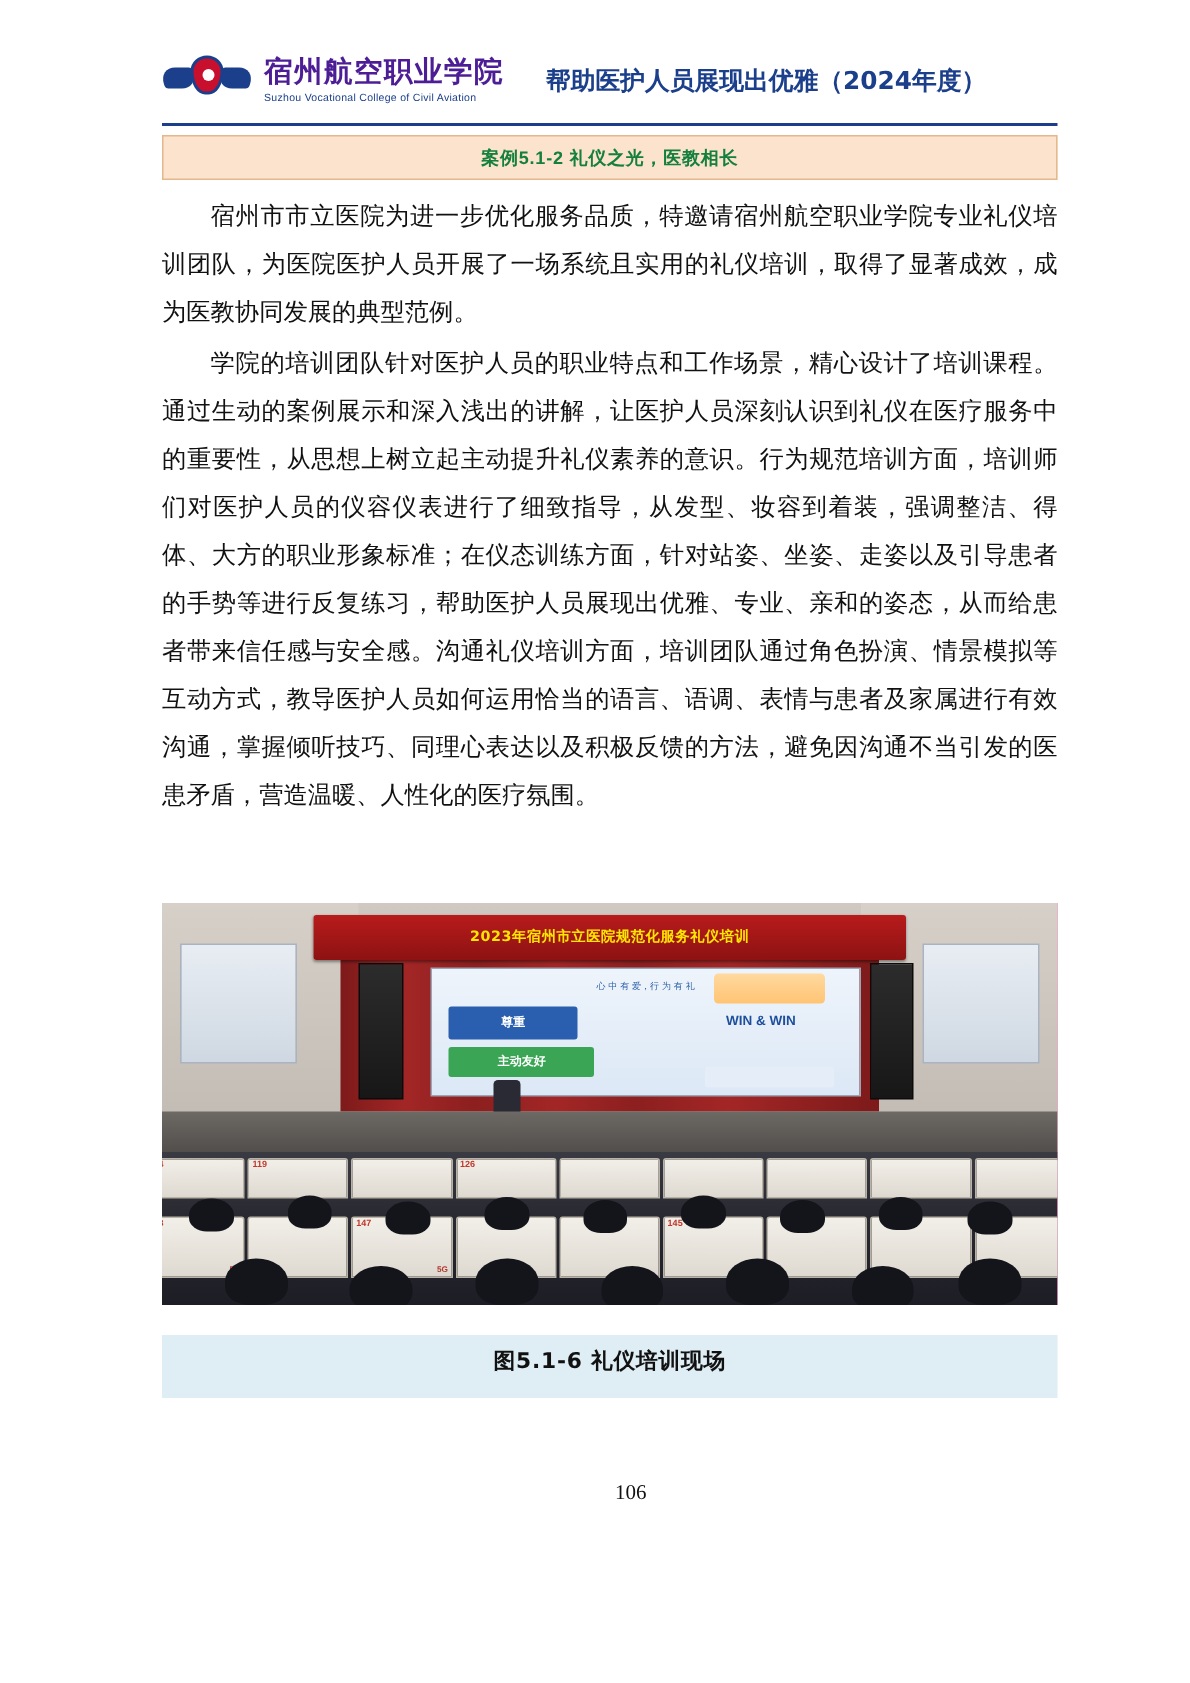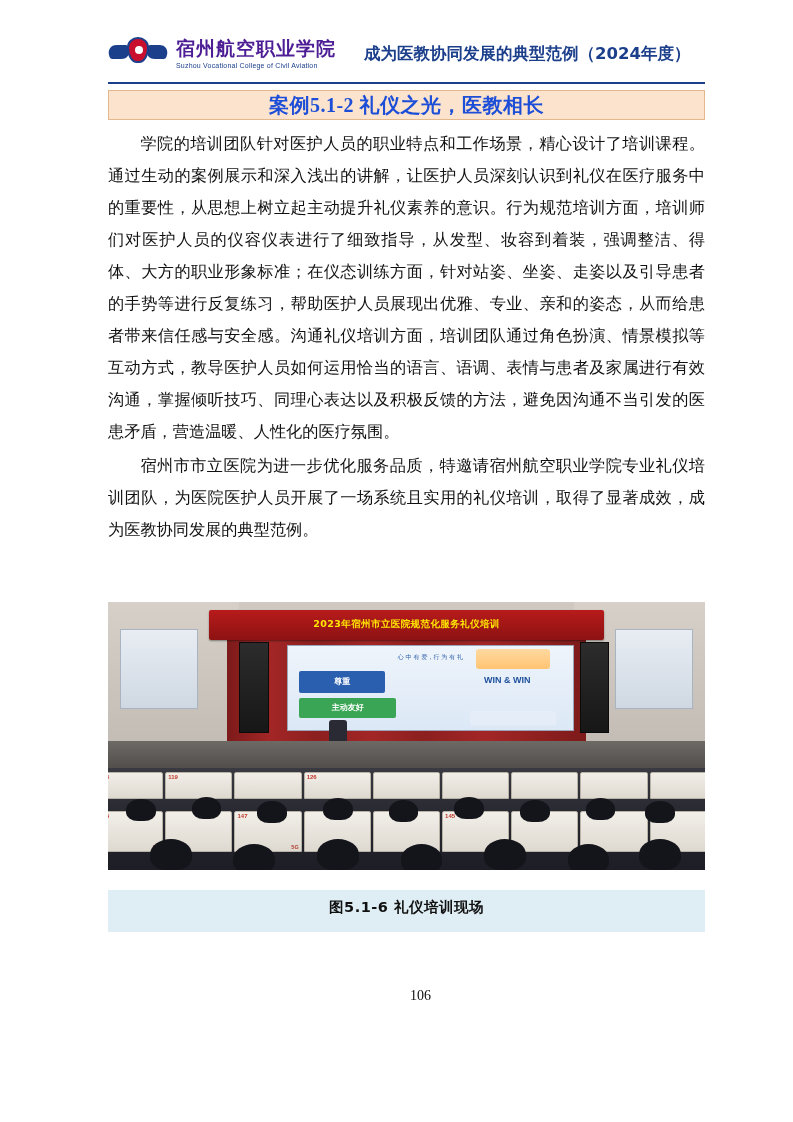--- a/index.html
+++ b/index.html
@@ -119,24 +119,24 @@
     top: 90px;
     height: 30px;
     background: #fbe3cd;
     border: 1px solid #e3b88c;
     box-sizing: border-box;
     display: flex;
     align-items: center;
     justify-content: center;
   }
   .case-bar-text {
-    font-family: Liberation Serif, serif;
-    font-size: 20px;
+    font-family: Liberation Sans, sans-serif;
+    font-size: 12px;
     font-weight: bold;
-    color: #1d4ed8;
+    color: #15803d;
     letter-spacing: 0.5px;
   }
 
   
   .body-text {
     position: absolute;
     left: 108px;
     right: 88px;
     top: 128px;
   }
@@ -329,31 +329,31 @@
       <div class="logo-mark">
         <div class="wing-l"></div>
         <div class="wing-r"></div>
         <div class="shield"></div>
       </div>
       <div class="logo-text">
         <div class="logo-cn">宿州航空职业学院</div>
         <div class="logo-en">Suzhou Vocational College of Civil Aviation</div>
       </div>
     </div>
-    <div class="header-title">成为医教协同发展的典型范例（2024年度）</div>
+    <div class="header-title">帮助医护人员展现出优雅（2024年度）</div>
   </div>
   <div class="header-rule"></div>
 
   <div class="case-bar">
     <div class="case-bar-text">案例5.1-2  礼仪之光，医教相长</div>
   </div>
 
   <div class="body-text">
+    <p class="para">宿州市市立医院为进一步优化服务品质，特邀请宿州航空职业学院专业礼仪培训团队，为医院医护人员开展了一场系统且实用的礼仪培训，取得了显著成效，成为医教协同发展的典型范例。</p>
     <p class="para">学院的培训团队针对医护人员的职业特点和工作场景，精心设计了培训课程。通过生动的案例展示和深入浅出的讲解，让医护人员深刻认识到礼仪在医疗服务中的重要性，从思想上树立起主动提升礼仪素养的意识。行为规范培训方面，培训师们对医护人员的仪容仪表进行了细致指导，从发型、妆容到着装，强调整洁、得体、大方的职业形象标准；在仪态训练方面，针对站姿、坐姿、走姿以及引导患者的手势等进行反复练习，帮助医护人员展现出优雅、专业、亲和的姿态，从而给患者带来信任感与安全感。沟通礼仪培训方面，培训团队通过角色扮演、情景模拟等互动方式，教导医护人员如何运用恰当的语言、语调、表情与患者及家属进行有效沟通，掌握倾听技巧、同理心表达以及积极反馈的方法，避免因沟通不当引发的医患矛盾，营造温暖、人性化的医疗氛围。</p>
-    <p class="para">宿州市市立医院为进一步优化服务品质，特邀请宿州航空职业学院专业礼仪培训团队，为医院医护人员开展了一场系统且实用的礼仪培训，取得了显著成效，成为医教协同发展的典型范例。</p>
   </div>
 
   <div class="figure-wrap">
     <div class="photo">
       <div class="ph-wall"></div>
       <div class="ph-wall-left"></div>
       <div class="ph-wall-right"></div>
       <div class="ph-stage-curtain"></div>
 
       <div class="ph-side-panel-l"></div>

